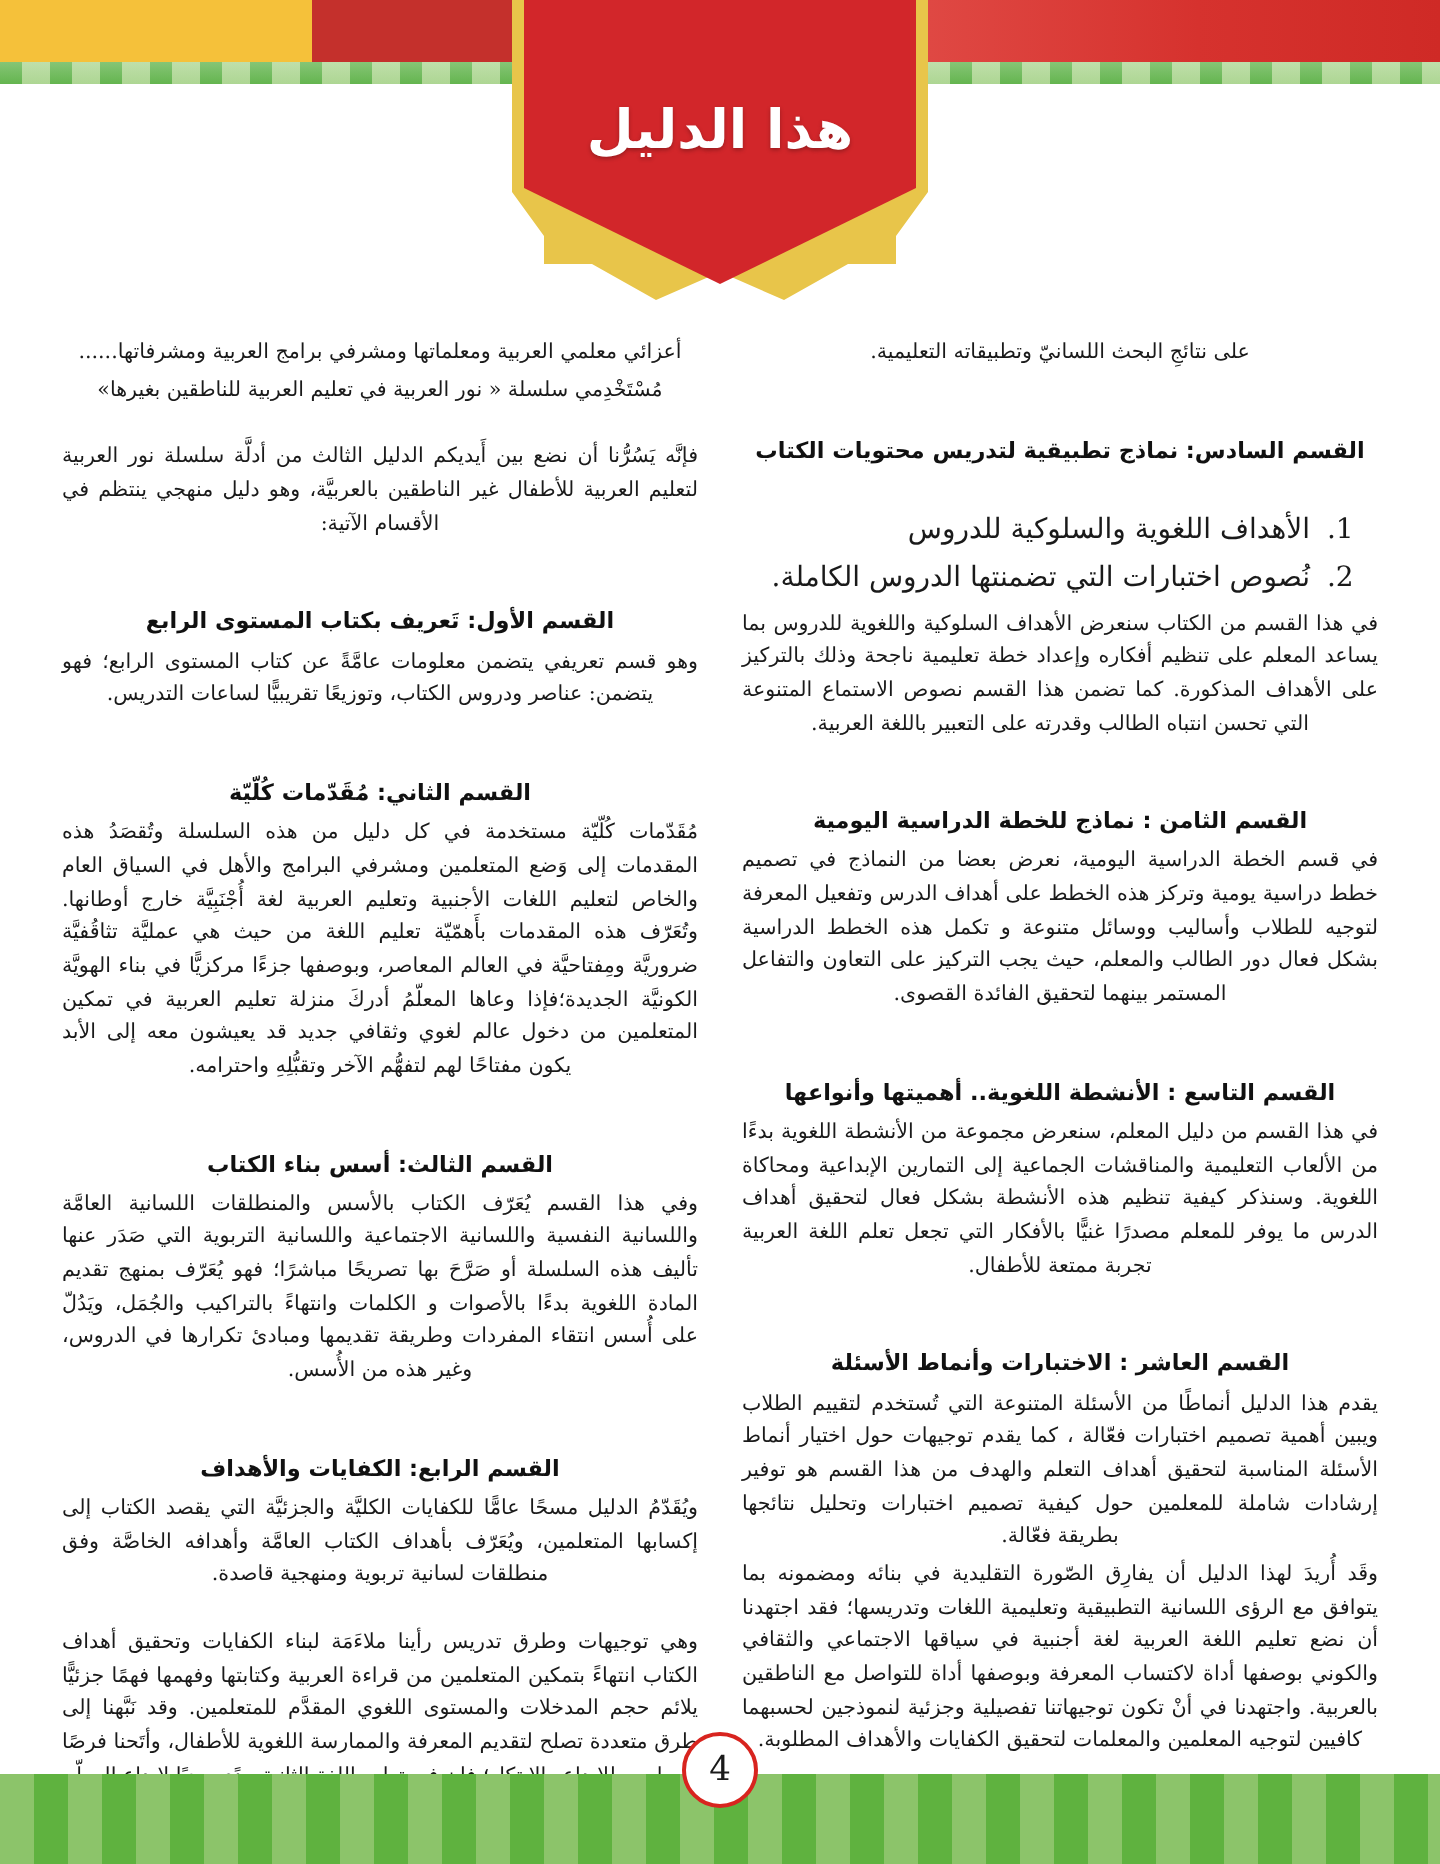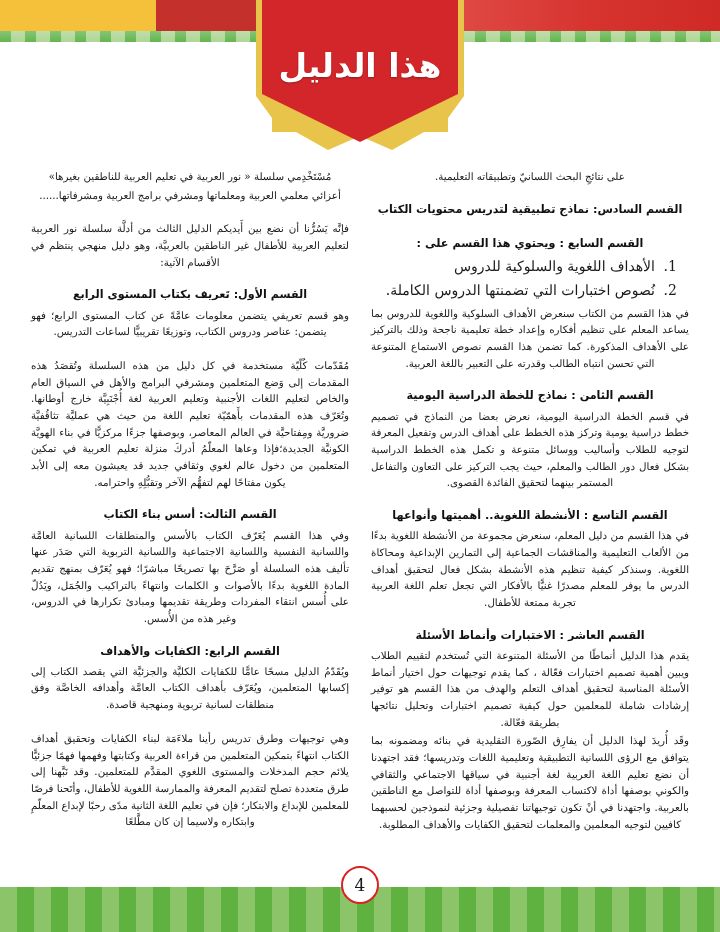--- a/index.html
+++ b/index.html
@@ -96,21 +96,21 @@
   .banner-title {
     position: absolute;
     top: 0; left: 0;
     width: 216px;
     height: 116px;
     display: flex;
     align-items: center;
     justify-content: center;
     color: #ffffff;
     font-family: "DejaVu Sans", "Liberation Sans", sans-serif;
-    font-size: 33px;
+    font-size: 27px;
     font-weight: bold;
     letter-spacing: 1px;
     text-shadow: 0 1px 2px rgba(0,0,0,0.28);
     padding-top: 14px;
     box-sizing: border-box;
     pointer-events: none;
   }
 
   
   .page-body {
@@ -130,21 +130,21 @@
     width: 318px;
     box-sizing: border-box;
   }
 
   .sec-head {
     font-family: "DejaVu Sans", "Liberation Sans", sans-serif;
     font-size: 11.2px;
     font-weight: bold;
     color: #111111;
     text-align: center;
-    margin: 0 0 3px 0;
+    margin: 16px 0 3px 0;
     line-height: 1.45;
     direction: rtl;
   }
   .para {
     font-family: "DejaVu Serif", "Liberation Serif", serif;
     font-size: 10.3px;
     color: #1a1a1a;
     text-align: justify;
     text-align-last: center;
     line-height: 1.62;
@@ -226,30 +226,31 @@
     <path d="M4 0 L212 0 L212 96 L196 118 L196 132 L172 132 L140 150 L108 136 L76 150 L44 132 L20 132 L20 118 L4 96 Z" fill="#e8c54a"></path>
     <path d="M10 0 L206 0 L206 94 L108 142 L10 94 Z" fill="#d2262a"></path>
     <path d="M10 0 L206 0 L206 18 L10 18 Z" fill="#e9b822" opacity="0.0"></path>
   </svg>
   <div class="banner-title">هذا الدليل</div>
 </div>
 
 <div class="page-body">
 
   <div class="col">
+    <div class="para lead">أعزائي معلمي العربية ومعلماتها ومشرفي برامج العربية ومشرفاتها......</div>
     <div class="para lead">مُسْتَخْدِمي سلسلة « نور العربية في تعليم العربية للناطقين بغيرها»</div>
-    <div class="para lead">أعزائي معلمي العربية ومعلماتها ومشرفي برامج العربية ومشرفاتها......</div>
     <div class="gap-md"></div>
     <div class="para">فإنَّه يَسُرُّنا أن نضع بين أَيديكم  الدليل الثالث من أدلَّة سلسلة نور العربية لتعليم العربية للأطفال غير الناطقين بالعربيَّة، وهو دليل منهجي ينتظم في الأقسام الآتية:</div>
     <div class="gap-md"></div>
 
     <div class="sec-head">القسم الأول: تَعريف بكتاب المستوى الرابع</div>
     <div class="para">وهو قسم تعريفي يتضمن معلومات عامَّةً عن كتاب المستوى الرابع؛ فهو يتضمن: عناصر ودروس الكتاب، وتوزيعًا تقريبيًّا لساعات التدريس.</div>
     <div class="gap-md"></div>
 
+    <div class="sec-head">القسم الثاني: مُقَدّمات كُلّيّة</div>
     <div class="para">مُقَدّمات كُلّيّة مستخدمة في كل دليل من هذه السلسلة وتُقصَدُ هذه المقدمات إلى وَضع المتعلمين ومشرفي البرامج والأهل في السياق العام والخاص لتعليم اللغات الأجنبية وتعليم العربية لغة أُجْنَبِيَّة خارج أوطانها. وتُعَرّف هذه المقدمات بأَهمّيّة تعليم اللغة من حيث هي عمليَّة تثاقُفيَّة ضروريَّة ومِفتاحيَّة في العالم المعاصر، وبوصفها جزءًا مركزيًّا في بناء الهويَّة الكونيَّة الجديدة؛فإذا وعاها المعلّمُ أدركَ منزلة تعليم العربية في تمكين المتعلمين من دخول عالم لغوي وثقافي جديد قد يعيشون معه إلى الأبد يكون مفتاحًا لهم لتفهُّم الآخر وتقبُّلِهِ واحترامه.</div>
     <div class="gap-md"></div>
 
     <div class="sec-head">القسم الثالث: أسس بناء الكتاب</div>
     <div class="para">وفي هذا القسم يُعَرّف الكتاب بالأسس والمنطلقات اللسانية العامَّة واللسانية النفسية واللسانية الاجتماعية واللسانية التربوية التي صَدَر عنها تأليف هذه السلسلة أو صَرَّحَ بها تصريحًا مباشرًا؛ فهو يُعَرّف بمنهج تقديم المادة اللغوية بدءًا بالأصوات و الكلمات وانتهاءً بالتراكيب والجُمَل، ويَدُلّ على أُسس انتقاء المفردات وطريقة تقديمها ومبادئ تكرارها في الدروس، وغير هذه من الأُسس.</div>
     <div class="gap-md"></div>
 
     <div class="sec-head">القسم الرابع: الكفايات والأهداف</div>
     <div class="para">ويُقَدّمُ الدليل مسحًا عامًّا للكفايات الكليَّة والجزئيَّة التي يقصد الكتاب إلى إكسابها المتعلمين، ويُعَرّف بأهداف الكتاب العامَّة وأهدافه الخاصَّة وفق منطلقات لسانية تربوية ومنهجية قاصدة.</div>
     <div class="gap-md"></div>
@@ -257,21 +258,20 @@
     <div class="para">وهي توجيهات وطرق تدريس رأينا ملاءَمَة لبناء الكفايات وتحقيق أهداف الكتاب انتهاءً بتمكين المتعلمين من قراءة العربية وكتابتها وفهمها فهمًا جزئيًّا يلائم حجم المدخلات والمستوى اللغوي المقدَّم للمتعلمين. وقد نَبَّهنا إلى طرق متعددة تصلح لتقديم المعرفة والممارسة اللغوية للأطفال، وأتَحنا فرصًا للمعلمين للإبداع والابتكار؛ فإن في تعليم اللغة الثانية مدًى رحبًا لإبداع المعلّمِ وابتكاره ولاسيما إن كان مطَّلعًا</div>
   </div>
 
   <div class="col">
     <div class="para lead">على نتائجِ البحث اللسانيّ وتطبيقاته التعليمية.</div>
     <div class="gap-md"></div>
 
     <div class="sec-head">القسم السادس: نماذج تطبيقية لتدريس محتويات الكتاب</div>
     <div class="gap-md"></div>
 
-    <div class="sec-head">القسم السابع : ويحتوي هذا القسم على :</div>
     <ol class="numlist">
       <li>الأهداف اللغوية والسلوكية للدروس</li>
       <li>نُصوص اختبارات التي تضمنتها الدروس الكاملة.</li>
     </ol>
     <div class="para">في هذا القسم من الكتاب سنعرض الأهداف السلوكية واللغوية للدروس بما يساعد المعلم على تنظيم أفكاره وإعداد خطة تعليمية ناجحة وذلك بالتركيز على الأهداف المذكورة. كما تضمن هذا القسم نصوص الاستماع المتنوعة التي تحسن انتباه الطالب وقدرته على التعبير باللغة العربية.</div>
     <div class="gap-md"></div>
 
     <div class="sec-head">القسم الثامن : نماذج للخطة الدراسية اليومية</div>
     <div class="para">في قسم الخطة الدراسية اليومية، نعرض بعضا من النماذج في تصميم خطط دراسية يومية وتركز هذه الخطط على أهداف الدرس وتفعيل المعرفة لتوجيه للطلاب وأساليب ووسائل متنوعة و تكمل هذه الخطط الدراسية بشكل فعال دور الطالب والمعلم، حيث يجب التركيز على التعاون والتفاعل المستمر بينهما لتحقيق الفائدة القصوى.</div>
     <div class="gap-md"></div>

